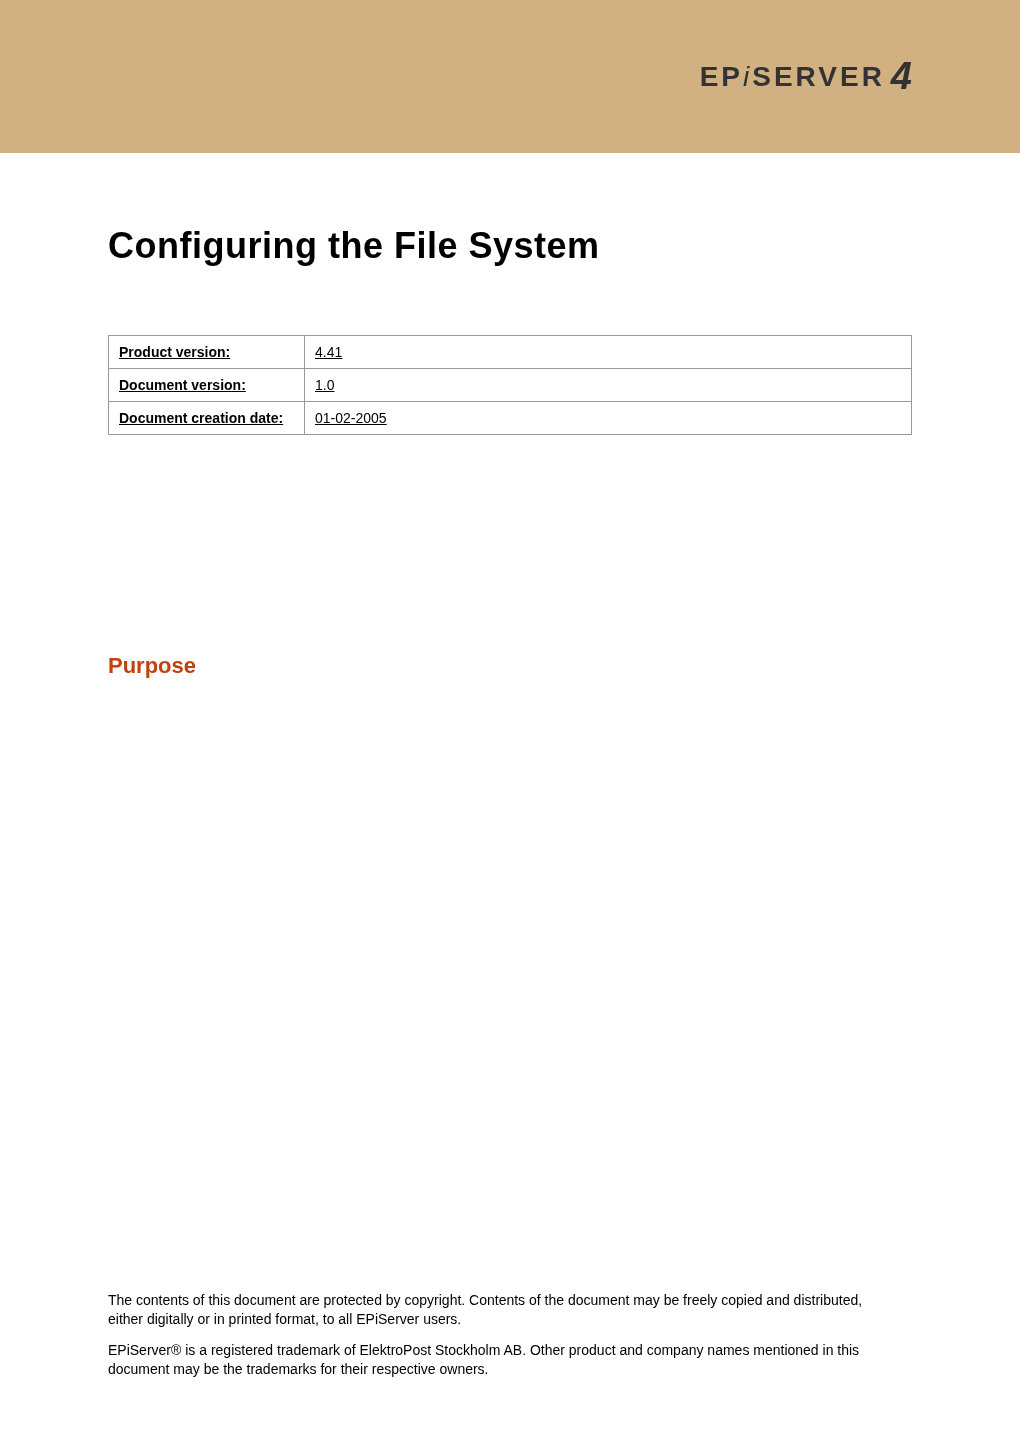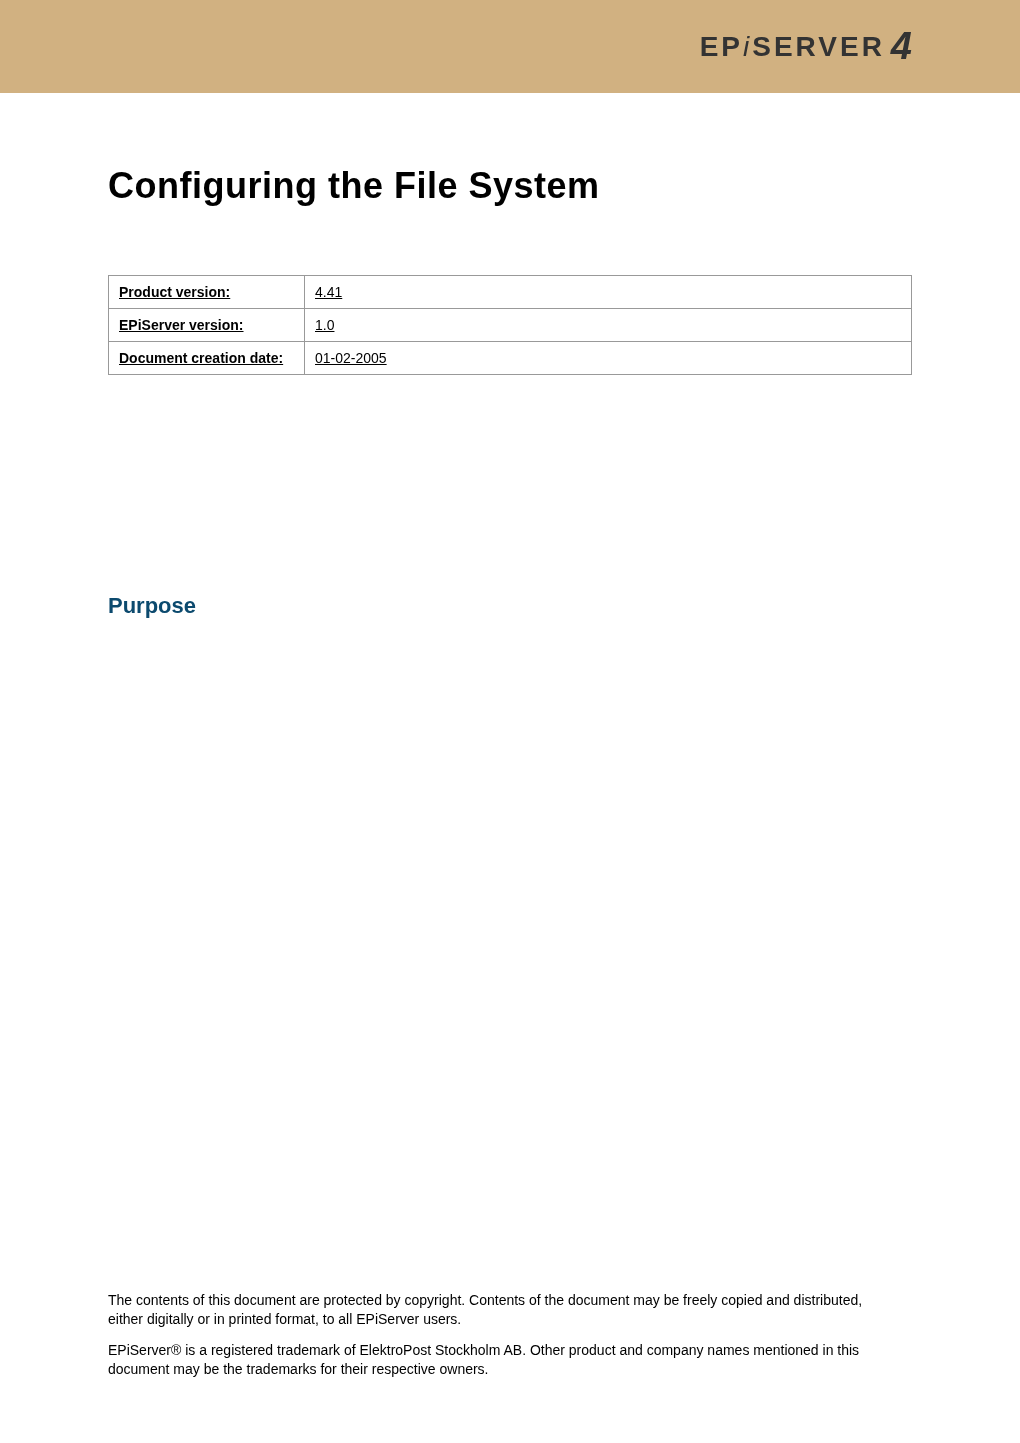--- a/index.html
+++ b/index.html
@@ -9,21 +9,21 @@
     }
     body {
       font-family: Arial, Helvetica, sans-serif;
       background: #fff;
       width: 1020px;
       height: 1443px;
       position: relative;
     }
     .header-band {
       background: #d1b181;
-      height: 93px;
+      height: 153px;
       width: 100%;
       display: flex;
       justify-content: flex-end;
       align-items: center;
       padding-right: 108px;
     }
     .logo {
       display: flex;
       align-items: center;
       gap: 2px;
@@ -70,21 +70,21 @@
       color: #000000;
       text-decoration: underline;
     }
     .info-table td:first-child {
       font-weight: bold;
       width: 196px;
     }
     .section-heading {
       font-size: 22px;
       font-weight: bold;
-      color: #0c4a6e;
+      color: #c2410c;
       margin-bottom: 18px;
     }
     .section-text {
       font-size: 14.5px;
       color: #000;
       line-height: 1.4;
     }
     .footer {
       position: absolute;
       bottom: 52px;
@@ -111,21 +111,21 @@
 <div class="content">
   <h1 class="doc-title">Configuring the File System</h1>
 
   <table class="info-table">
     <tbody>
         <tr>
       <td>Product version:</td>
       <td>4.41</td>
     </tr>
     <tr>
-      <td>EPiServer version:</td>
+      <td>Document version:</td>
       <td>1.0</td>
     </tr>
     <tr>
       <td>Document creation date:</td>
       <td>01-02-2005</td>
     </tr>
   </tbody>
     </table>
 
   <h2 class="section-heading">Purpose</h2>

